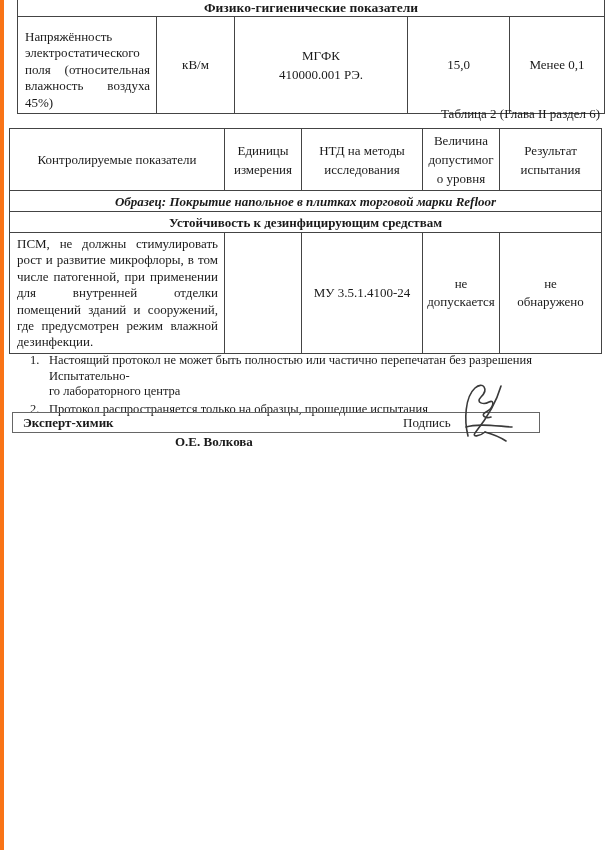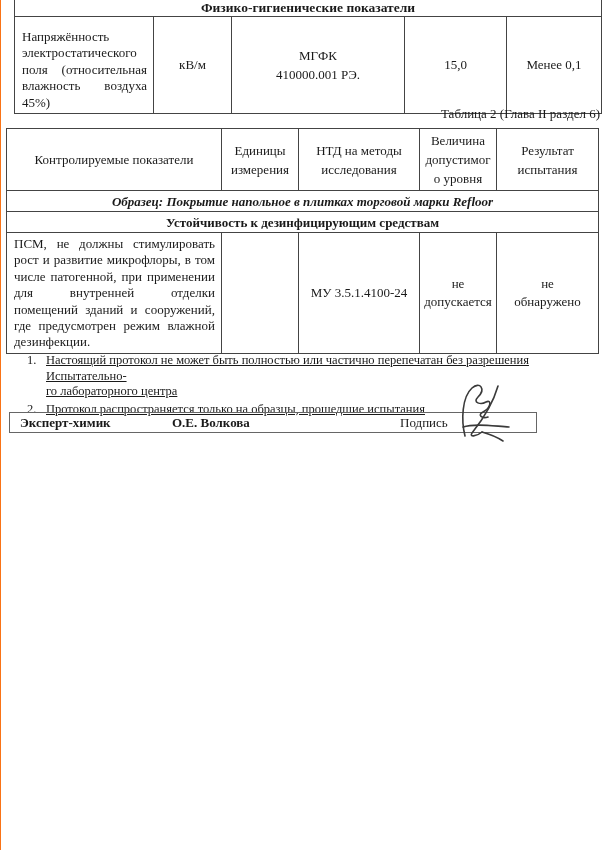--- a/index.html
+++ b/index.html
@@ -4,21 +4,21 @@
 <style>
   * { margin: 0; padding: 0; box-sizing: border-box; }
   html, body { background: #ffffff; }
   body { font-family: "Liberation Serif", "DejaVu Serif", serif; color: #1a1a1a; }
   .page {
     position: relative;
     width: 611px;
     height: 850px;
     background: #ffffff;
     overflow: hidden;
-    border-left: 1px solid #f97316;
+    border-left: 4px solid #f97316;
   }
   table {
     border-collapse: collapse;
     table-layout: fixed;
     position: absolute;
     font-size: 13px;
   }
   td {
     border: 1px solid #444;
     vertical-align: middle;
@@ -62,33 +62,33 @@
     left: 8px;
     top: 351px;
     width: 594px;
     font-size: 12.5px;
     line-height: 15.5px;
   }
   .note-line { white-space: pre-wrap; }
   .note-rest { margin-left: 7px; white-space: pre-wrap; }
   .note-item { display: flex; margin-top: 2px; }
   .note-item .num { width: 19px; margin-left: 18px; flex: none; }
-  .note-item .itext { white-space: pre-line; text-decoration: underline; }
+  .note-item .itext { white-space: pre-line; }
   .sigbox {
     position: absolute;
     left: 8px;
     top: 412px;
     width: 528px;
     height: 21px;
     border: 1px solid #666;
     font-size: 13px;
   }
   .sigbox span { position: absolute; top: 0; line-height: 20px; white-space: nowrap; }
   .sig-role { left: 10px; font-weight: bold; }
-  .sig-name { left: 162px; font-weight: bold; }
+  .sig-name { left: 162px; font-weight: bold; margin-top: 19px; }
   .sig-label { left: 390px; }
   .sig-svg {
     position: absolute;
     left: 450px;
     top: 382px;
     z-index: 2;
   }
 </style>
 </head>
 <body>

